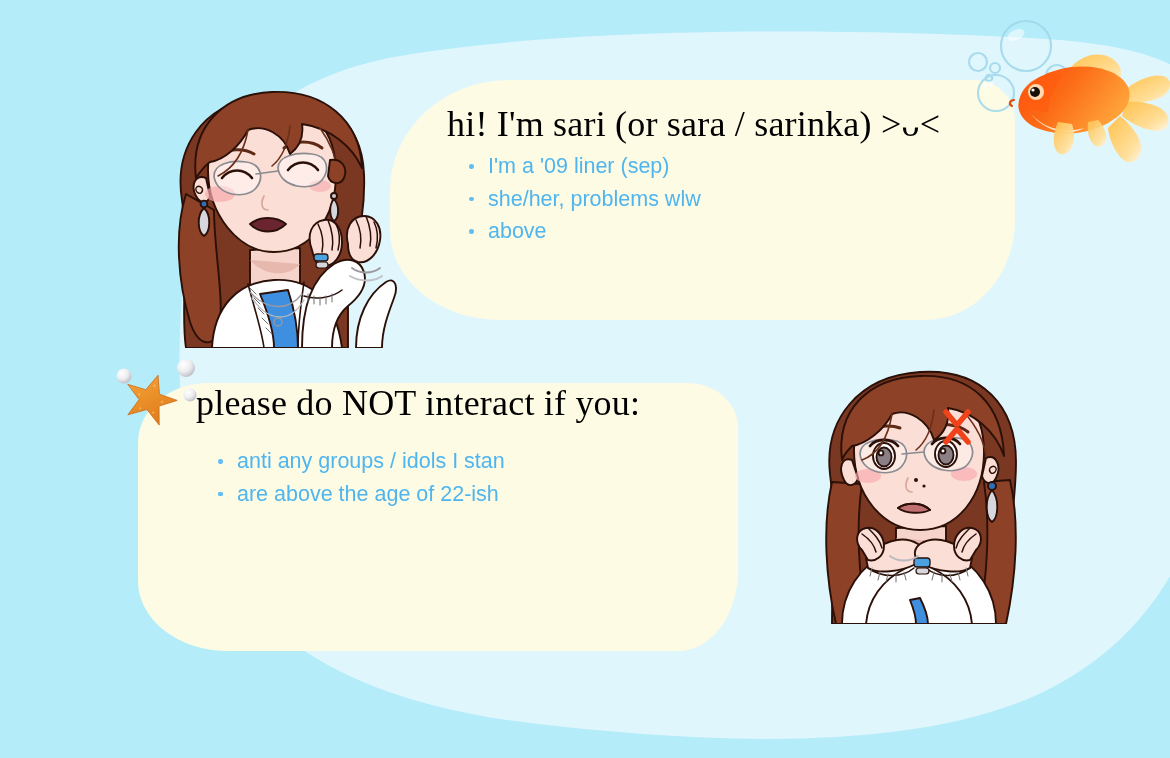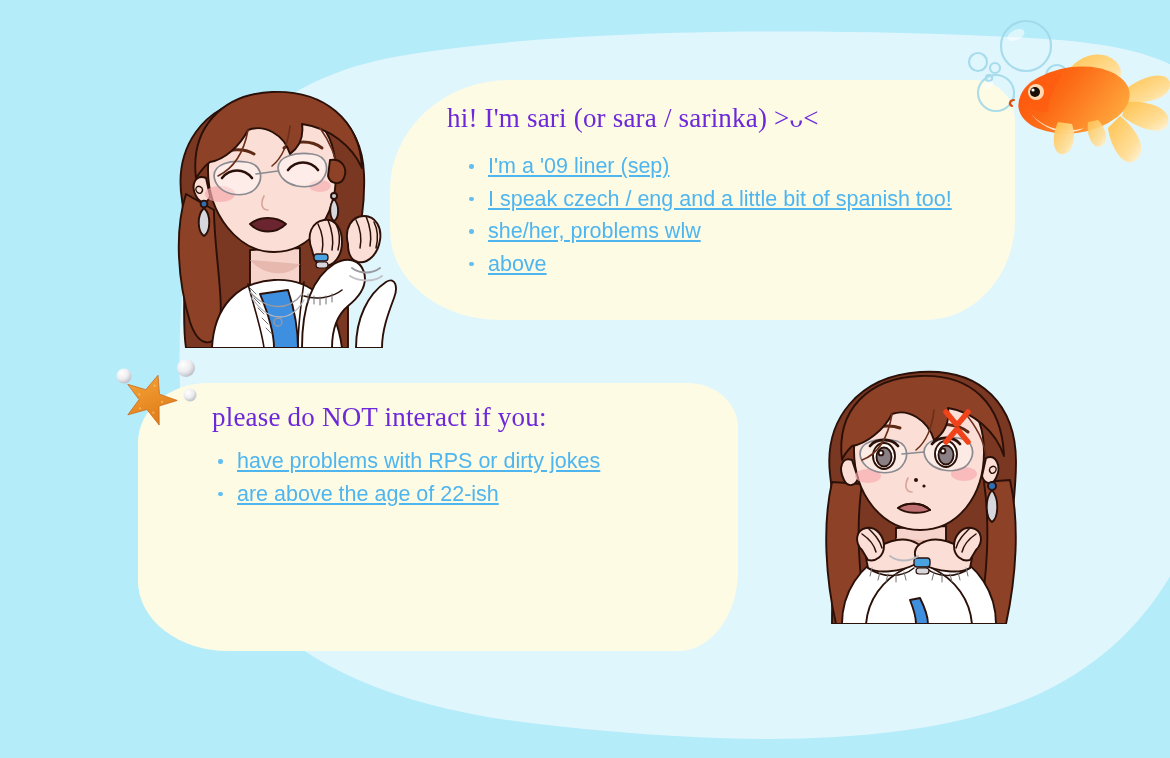--- a/index.html
+++ b/index.html
@@ -31,35 +31,34 @@
   }
   .card-dni {
     left:138px; top:383px; width:600px; height:268px;
     border-radius:70px 50px 60px 90px / 60px 45px 80px 70px;
   }
 
   
   .heading {
     position:absolute;
     font-family:"Liberation Serif", serif;
-    color:#6d28d9;
-    font-size:27px;
+    color:#000000;
+    font-size:36px;
     letter-spacing:.2px;
     white-space:nowrap;
   }
   .h-intro { left:447px; top:103px; }
-  .h-dni   { left:196px; top:402px;margin-left:16px; }
+  .h-dni   { left:196px; top:382px; }
 
   ul.bullets {
     position:absolute;
     list-style:none;
     color:#4fb5ef;
     font-size:21.5px;
     line-height:32.5px;
-    text-decoration:underline;
   }
   ul.bullets li {
     position:relative;
     padding-left:25px;
     margin-bottom:0;
   }
   ul.bullets li .dot {
     position:absolute;
     left:6px; top:14px;
     width:4.5px; height:4.5px;
@@ -103,40 +102,39 @@
 
   <div class="heading h-intro">hi! I'm sari (or sara / sarinka) &gt;ᴗ&lt;</div>
 
   <ul class="bullets list-intro">
     <li>
       <span class="dot"></span>
       <span>I'm a '09 liner (sep)</span>
     </li>
     <li>
       <span class="dot"></span>
-      <span>I speak czech / eng and a little bit of spanish too!</span>
-    </li>
-    <li>
-      <span class="dot"></span>
       <span>she/her, problems wlw</span>
     </li>
     <li>
       <span class="dot"></span>
       <span>above</span>
     </li>
   </ul>
 
   <div class="card card-dni"></div>
 
   <div class="heading h-dni">please do NOT interact if you:</div>
 
   <ul class="bullets list-dni">
     <li>
       <span class="dot"></span>
-      <span>have problems with RPS or dirty jokes</span>
+      <span>anti any groups / idols I stan</span>
+    </li>
+    <li>
+      <span class="dot"></span>
     </li>
     <li>
       <span class="dot"></span>
       <span>are above the age of 22-ish</span>
     </li>
   </ul>
 
   <svg class="deco bubbles" viewBox="0 0 110 110">
     <g fill="none" stroke="#9fd8ea" stroke-width="2.2" opacity=".85">
       <circle cx="64" cy="28" r="25"></circle>

